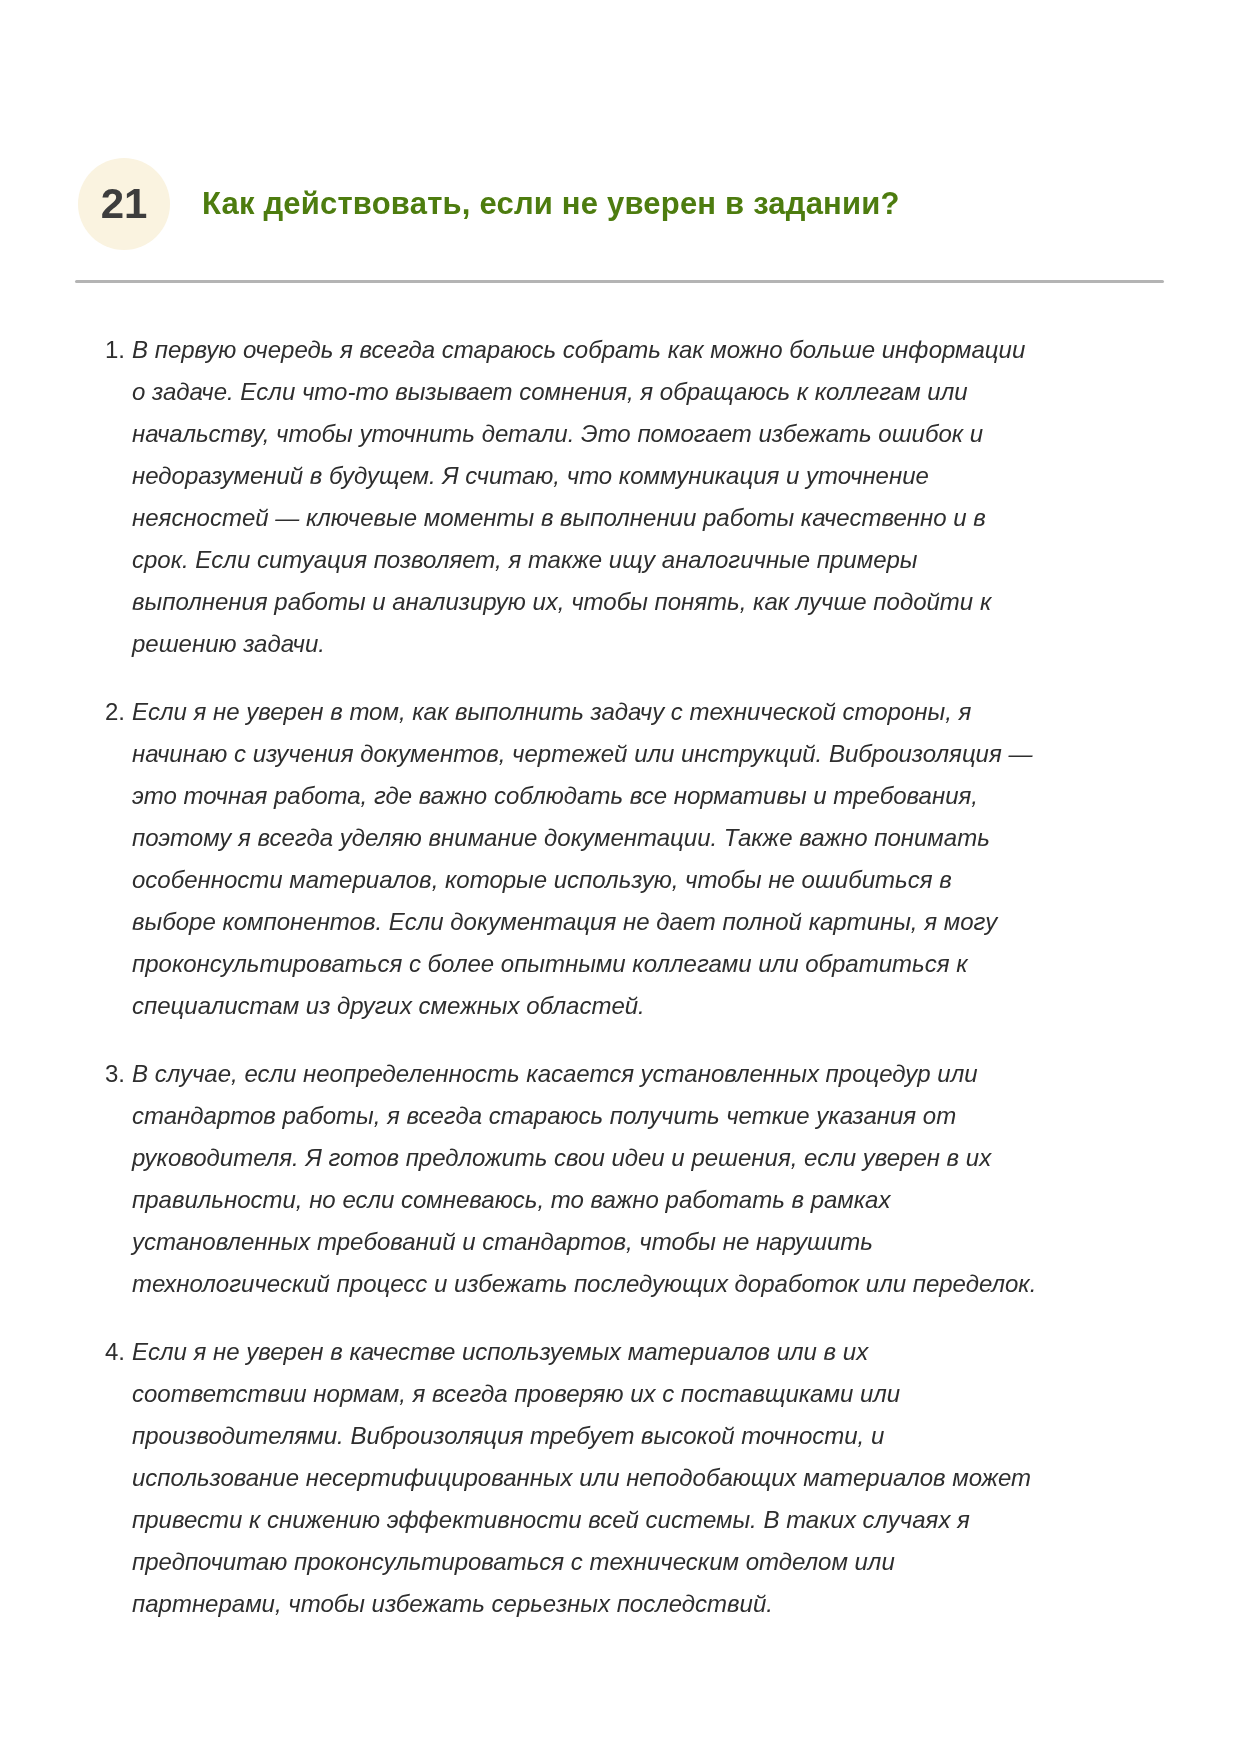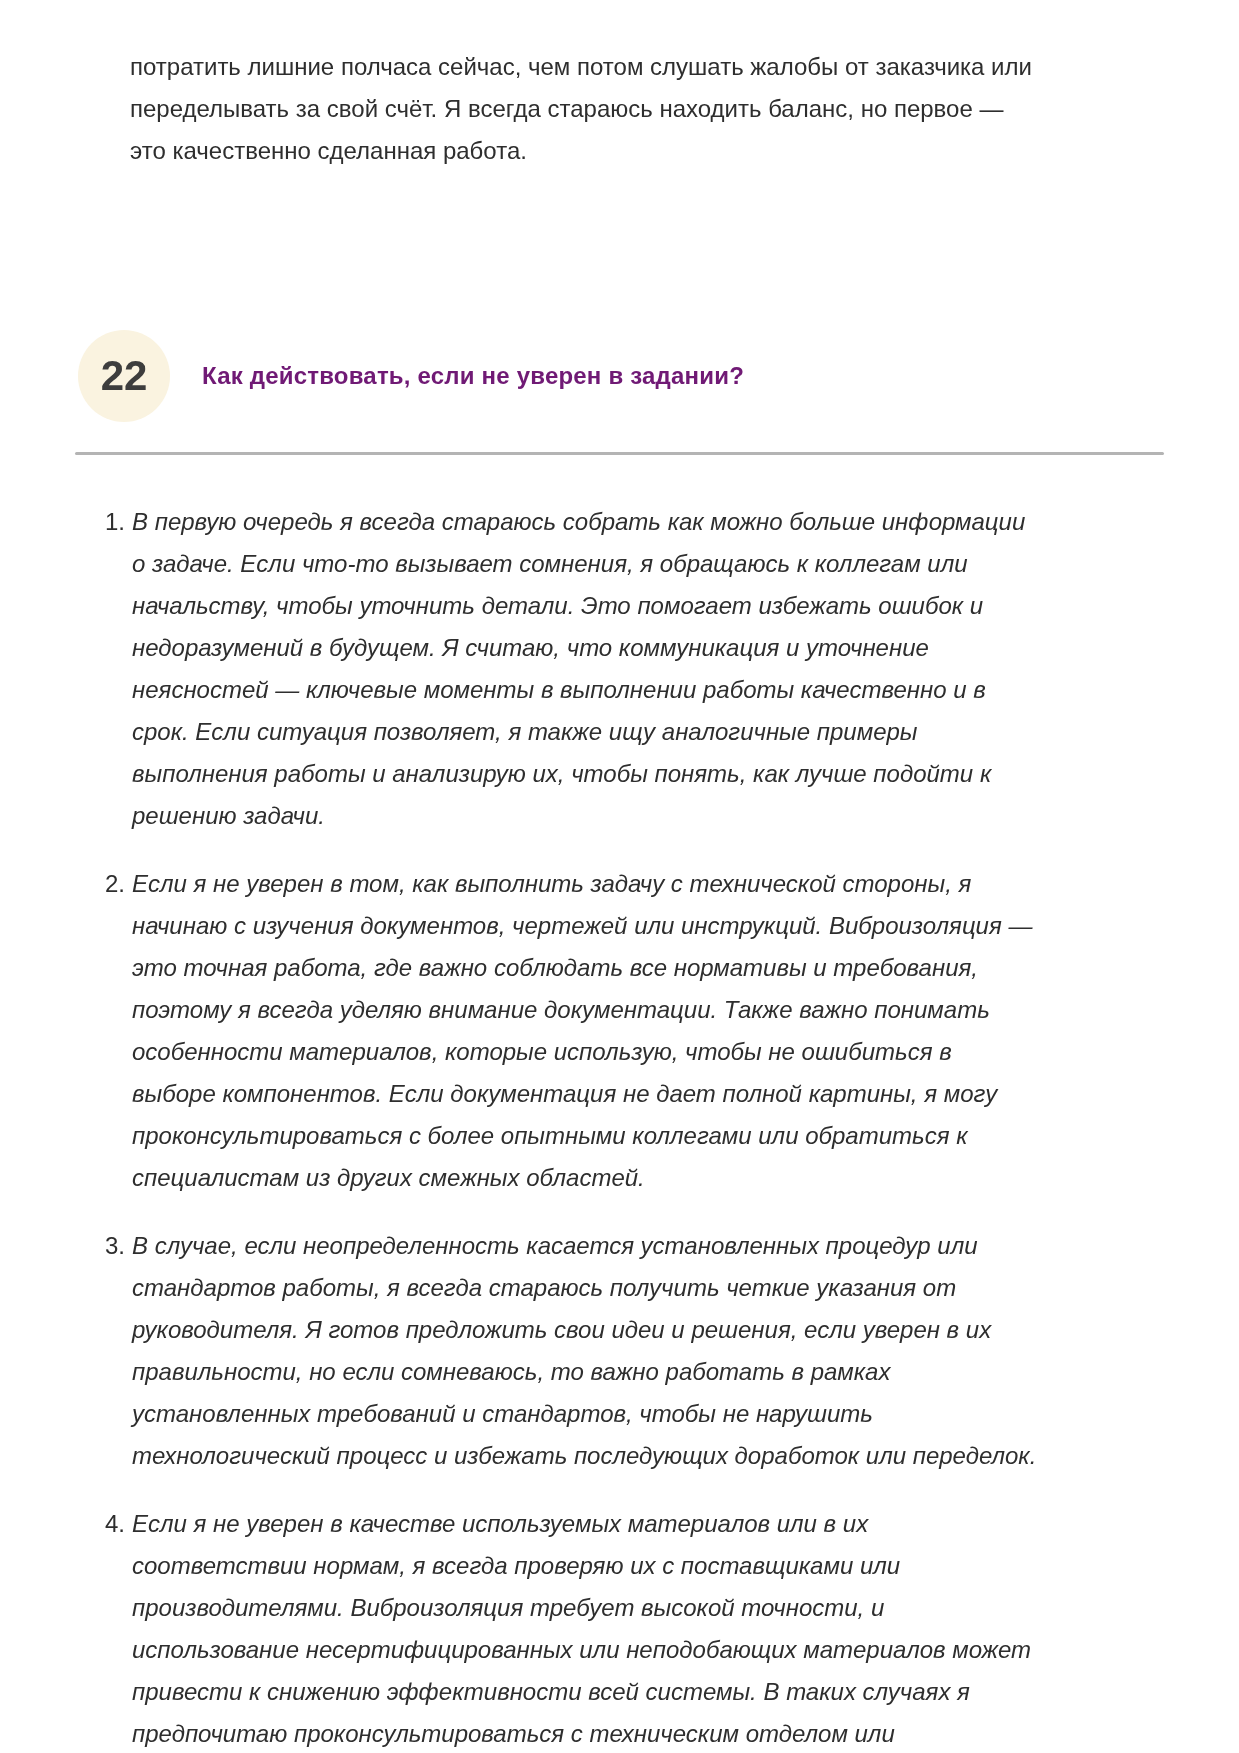--- a/index.html
+++ b/index.html
@@ -42,23 +42,23 @@
     justify-content: center;
     flex: 0 0 auto;
   }
   .q-number-badge span {
     font-size: 42px;
     font-weight: 700;
     color: #3d3d3d;
   }
   .q-title {
     margin-left: 32px;
-    font-size: 24px;
+    font-size: 31px;
     font-weight: 700;
-    color: #701a75;
+    color: #4d7c0f;
     letter-spacing: 0.2px;
   }
   
   .header-divider {
     margin: 30px 0 0 75px;
     width: 1089px;
     height: 3px;
     background: #b4b4b4;
     border-radius: 2px;
   }
@@ -82,25 +82,24 @@
   .answer-text {
     max-width: 908px;
     font-style: italic;
   }
 </style>
 </head>
 <body>
 
 <div class="page">
 
-  <p class="intro">потратить лишние полчаса сейчас, чем потом слушать жалобы от заказчика или переделывать за свой счёт. Я всегда стараюсь находить баланс, но первое — это качественно сделанная работа.</p>
 
   <div class="question-header">
     <div class="q-number-badge">
-      <span>22</span>
+      <span>21</span>
     </div>
     <h2 class="q-title">Как действовать, если не уверен в задании?</h2>
   </div>
 
   <div class="header-divider"></div>
 
   <div class="answers">
 
     <div class="answer-item">
       <span class="answer-marker">1.</span>

